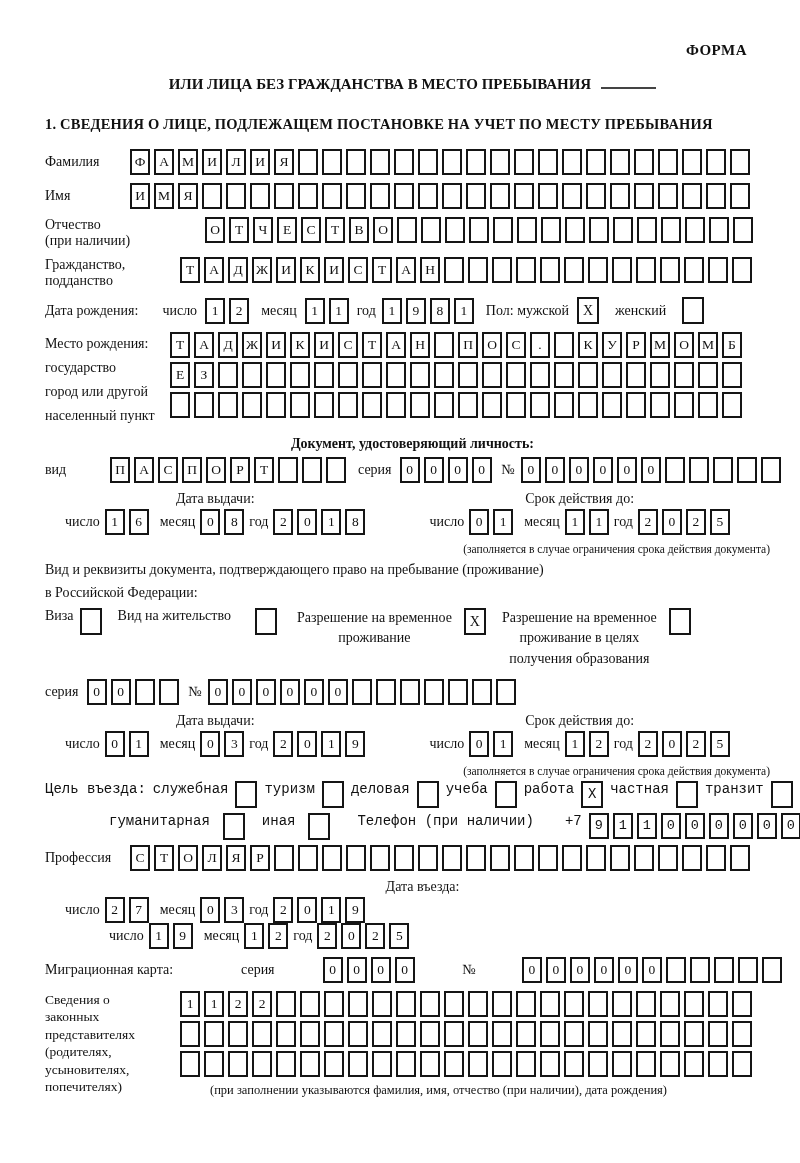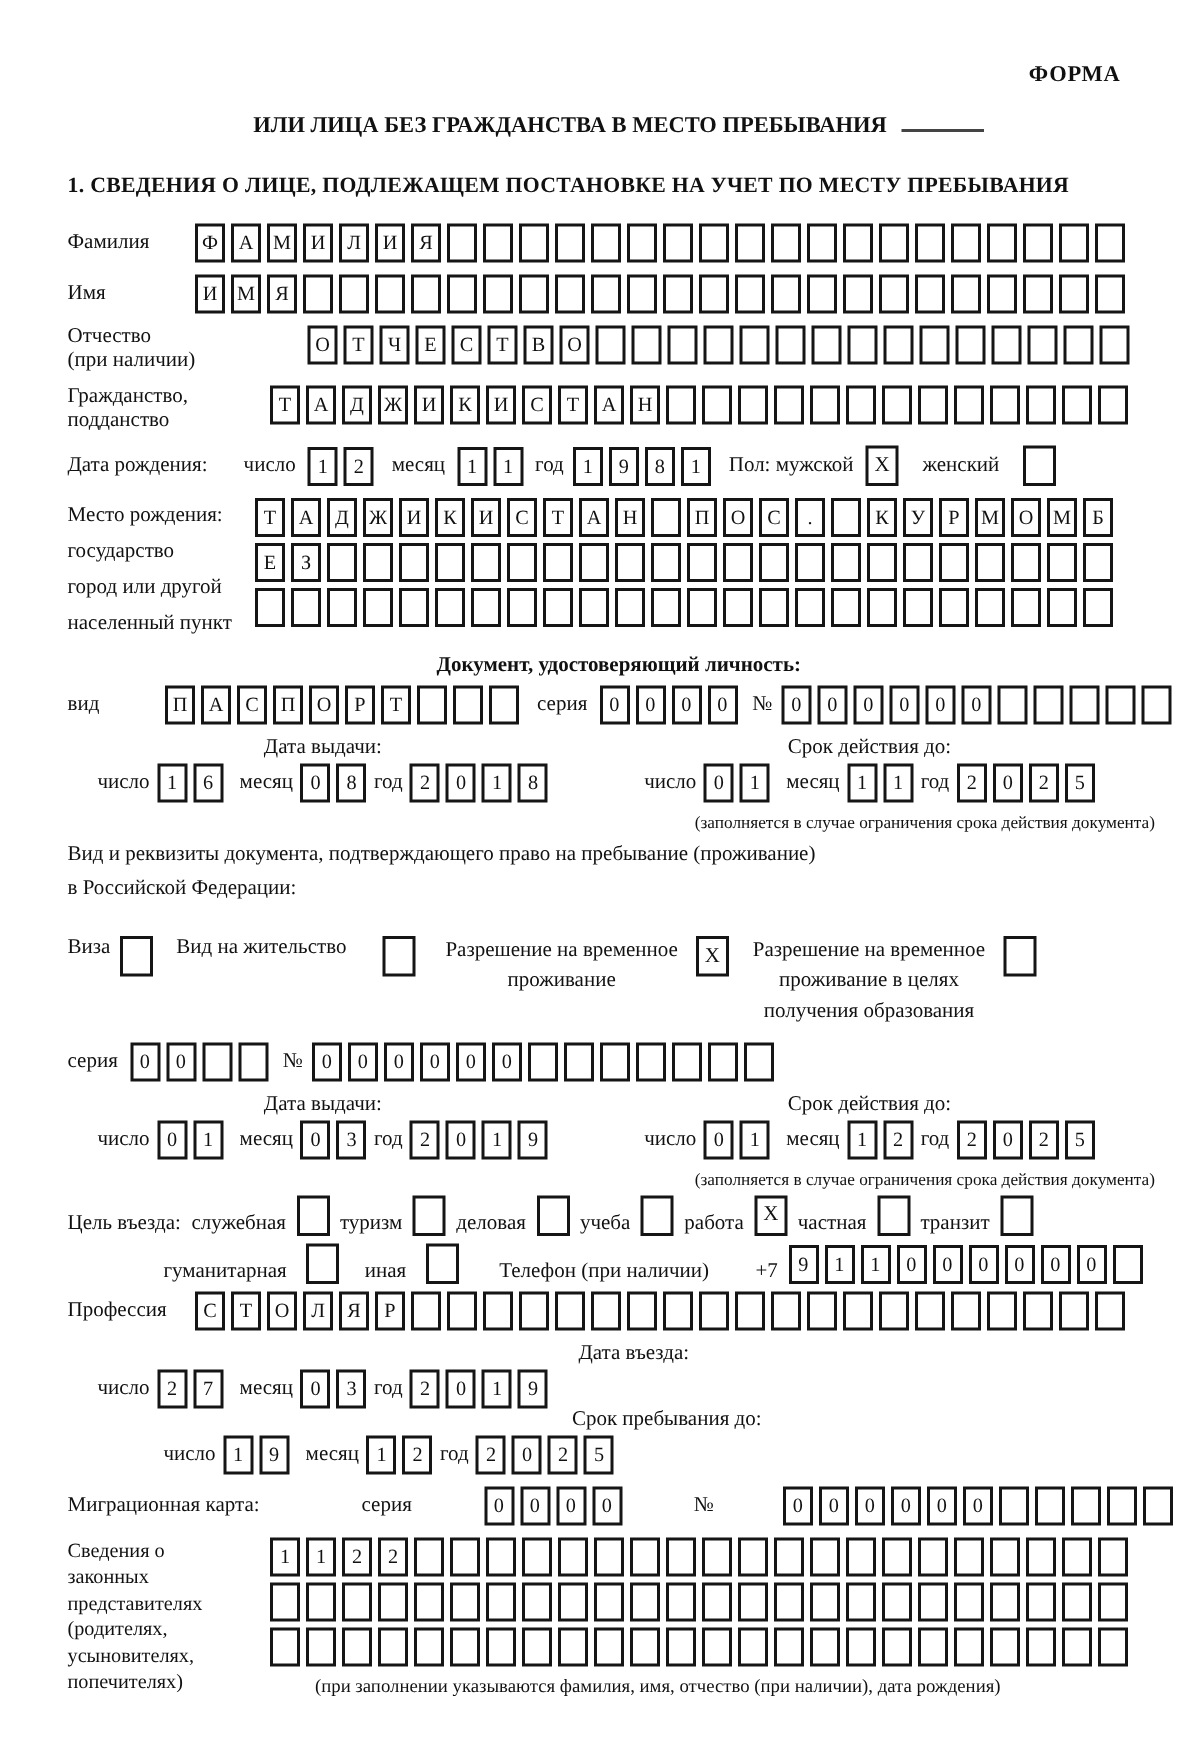--- a/index.html
+++ b/index.html
@@ -31,23 +31,23 @@
   .lblcol div{line-height:24px;}
   .replbl div{line-height:17.5px;font-size:13.5px;}
   .doch{text-align:center;font-weight:bold;margin:6px 0 5px;font-size:14px;}
   .dates{display:flex;position:relative;margin:2px 0 24px;}
   .dates.nonote{margin-bottom:8px;flex-direction:column;}
   .dgroup{display:flex;flex-direction:column;}
   .dtitle{text-align:center;margin-bottom:2px;}
   .dline{display:flex;align-items:center;gap:5px;}
   .dnote{position:absolute;font-size:11.5px;right:10px;top:52px;white-space:nowrap;}
   .intro{margin:8px 0 4px;line-height:1.6;}
-  .permits{display:flex;align-items:flex-start;margin:20px 0 10px;}
+  .permits{display:flex;align-items:flex-start;margin:4px 0 10px;}
   .pl{text-align:center;line-height:1.45;}
-  .inline{display:flex;align-items:flex-end;gap:7px;margin-bottom:5px;}
+  .inline{display:flex;align-items:flex-start;gap:7px;margin-bottom:5px;font-family:Liberation Mono, monospace;}
   .note-bottom{font-size:12.5px;padding-left:160px;margin-top:2px;white-space:nowrap;}
 </style>
 </head>
 <body>
 
 <div class="page">
 
 
   <div class="forma">ФОРМА</div>
 
@@ -572,21 +572,20 @@
         <span class="lbl">год</span>
         <span class="cells">
             <span class="cell">2</span>
             <span class="cell">0</span>
             <span class="cell">1</span>
             <span class="cell">9</span>
           </span>
       </div>
     </div>
     <div class="dgroup ml64">
-      <div class="dtitle">Срок пребывания до:</div>
       <div class="dline">
         <span class="lbl">число</span>
         <span class="cells">
             <span class="cell">1</span>
             <span class="cell">9</span>
           </span>
         <span class="lbl ml6">месяц</span>
         <span class="cells">
             <span class="cell">1</span>
             <span class="cell">2</span>

